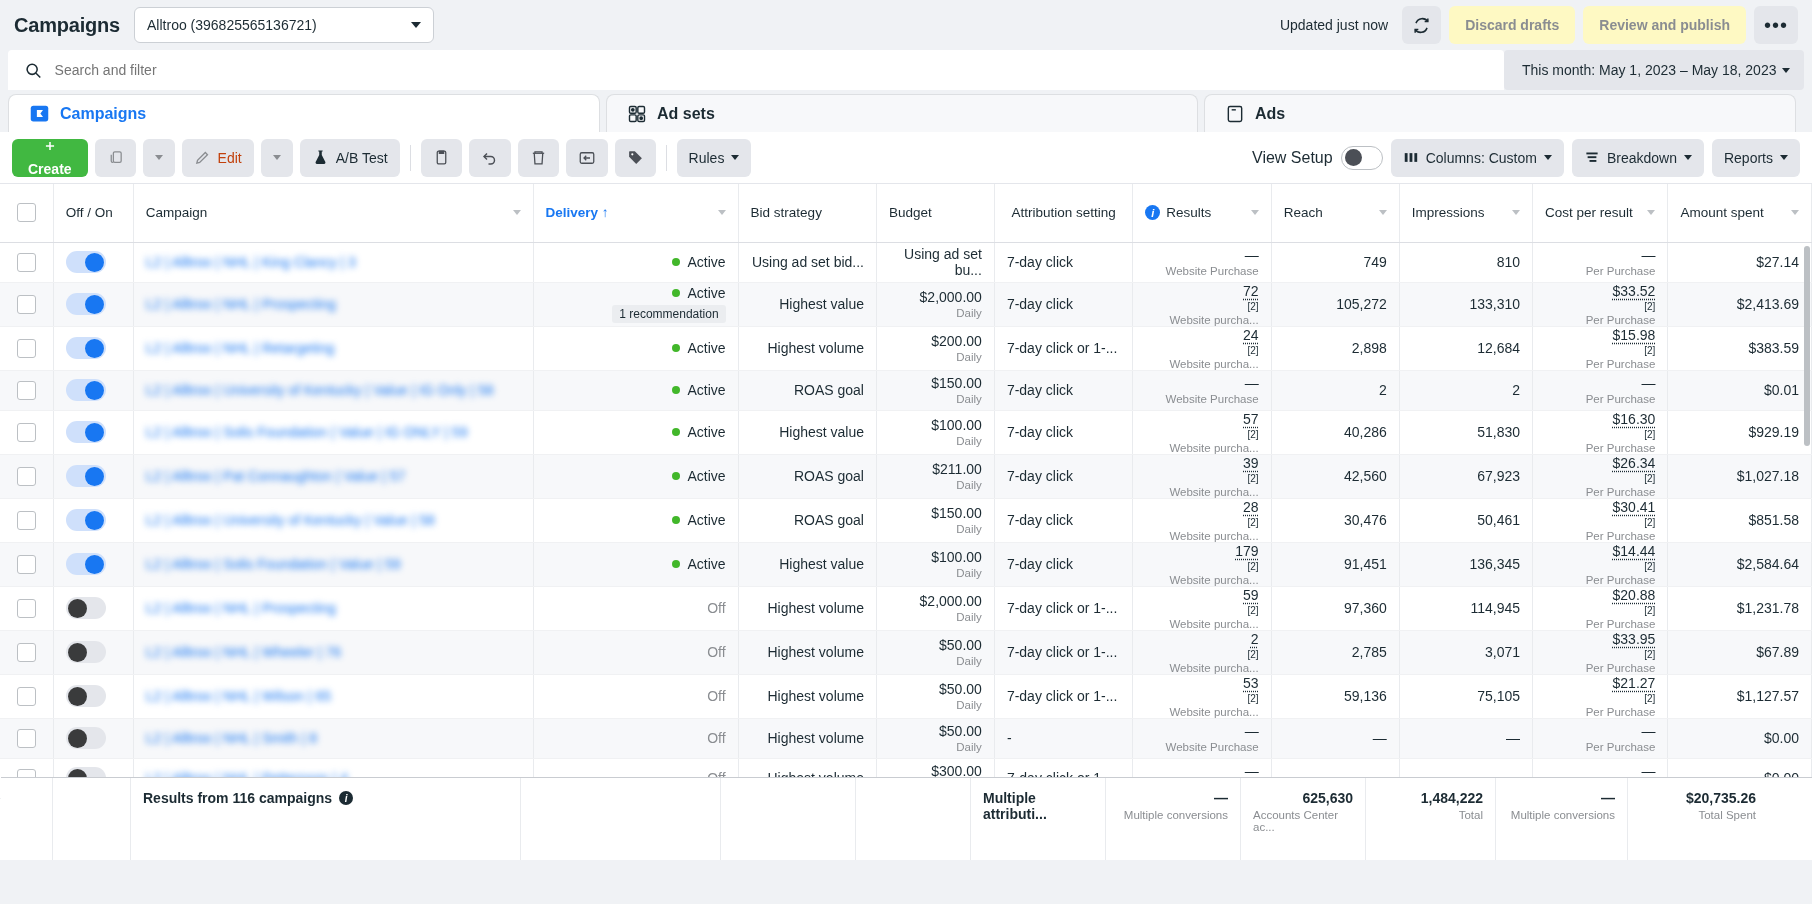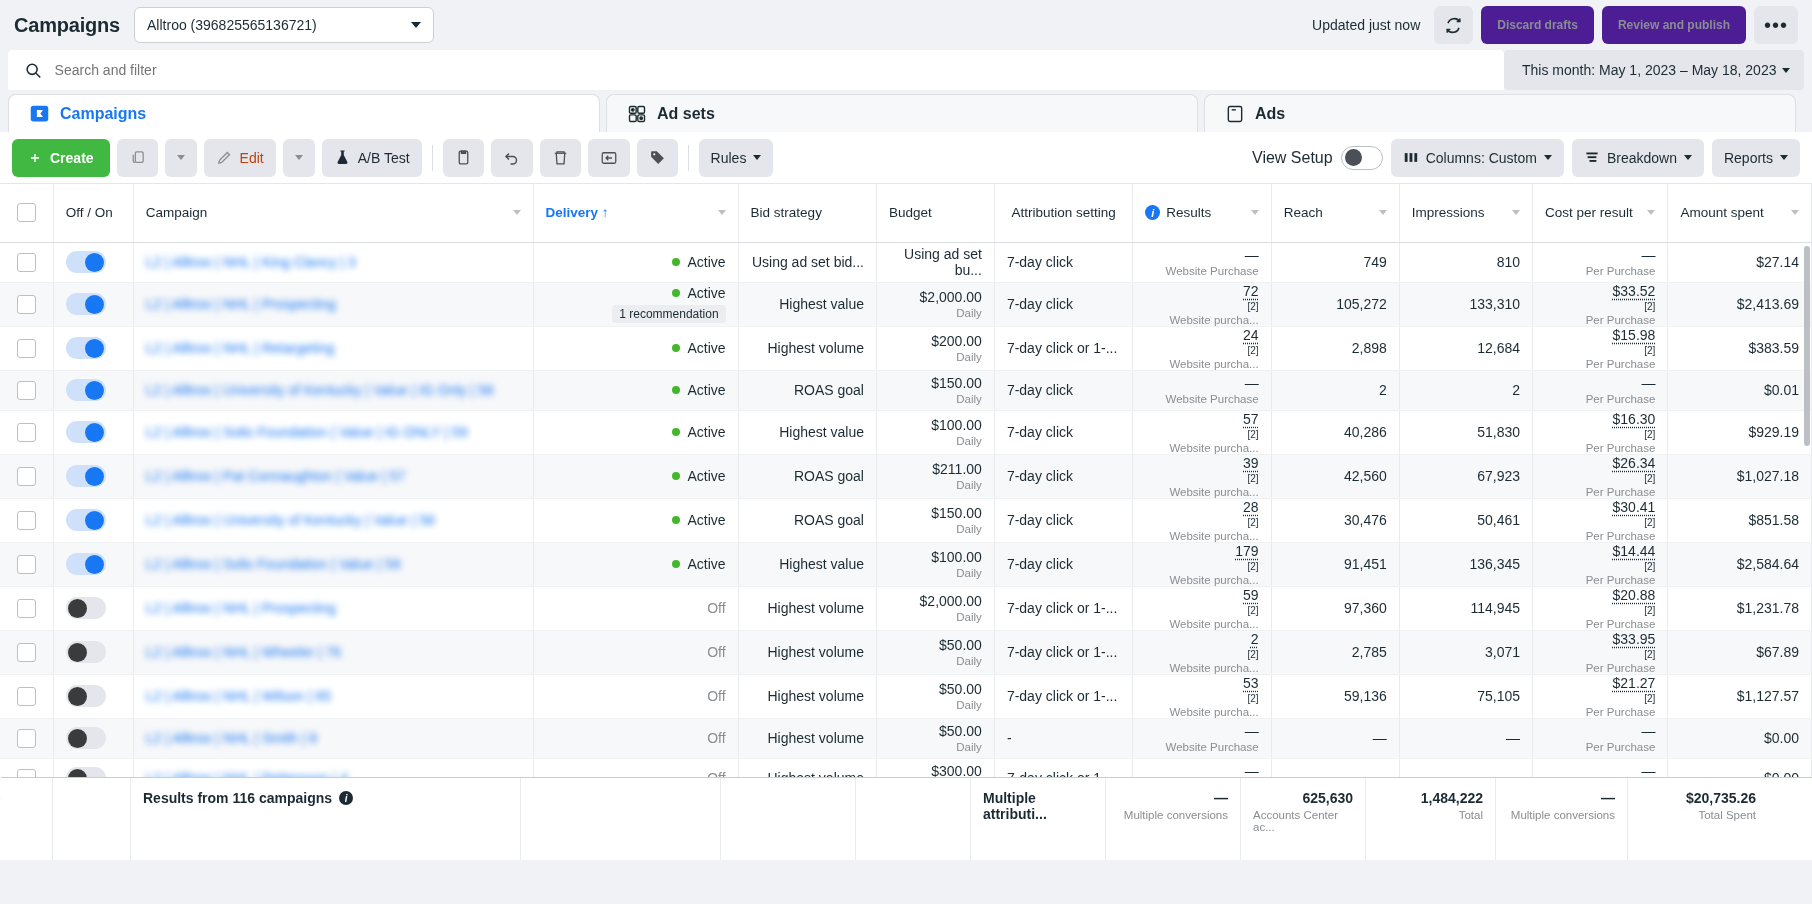--- a/index.html
+++ b/index.html
@@ -27,22 +27,22 @@
            border-right: 5px solid transparent; border-top: 6px solid #1c2b33; }
   .caret.sm { border-left-width: 4px; border-right-width: 4px; border-top-width: 5px; }
   .topbar-right { margin-left: auto; display: flex; align-items: center; gap: 8px; }
   .updated-txt { font-size: 14px; color: #1c2b33; margin-right: 6px; }
   .icon-btn {
     height: 38px; min-width: 38px; background: #e4e6eb; border-radius: 6px;
     display: flex; align-items: center; justify-content: center; cursor: pointer;
     border: none; padding: 0 10px;
   }
   .gbtn {
-    height: 38px; background: #4c1d95; border-radius: 6px; border: none;
-    padding: 0 16px; font-size: 12px; font-weight: 600; color: #8a8d91;
+    height: 38px; background: #fef9c3; border-radius: 6px; border: none;
+    padding: 0 16px; font-size: 14px; font-weight: 600; color: #8a8d91;
     font-family: "Liberation Sans", sans-serif; cursor: pointer;
     display: flex; align-items: center;
   }
   .dots { font-size: 20px; line-height: 1; color: #1c2b33; letter-spacing: 1px; }
 
   
   .searchrow { height: 40px; display: flex; align-items: stretch; background: #f0f2f5; }
   .searchbox {
     flex: 1; background: #fff; display: flex; align-items: center; gap: 12px;
     padding: 0 16px; border-radius: 4px 4px 0 0; margin-left: 8px;
@@ -71,21 +71,21 @@
   .tab-ico { display: flex; align-items: center; }
 
   
   .toolbar {
     height: 52px; background: #fff; display: flex; align-items: center;
     padding: 0 12px; gap: 7px; border-bottom: 1px solid #e4e6eb;
   }
   .create-btn {
     height: 38px; background: #41b841; color: #fff; border: none; border-radius: 6px;
     padding: 0 16px; font-size: 14px; font-weight: 700; display: flex;
-    align-items: center; gap: 8px; cursor: pointer; font-family: "Liberation Sans", sans-serif;
+    align-items: center; gap: 8px; cursor: pointer; font-family: "Liberation Sans", sans-serif; flex-direction: column;
   }
   .tb-btn {
     height: 38px; background: #e4e6eb; border: none; border-radius: 6px; padding: 0 12px;
     display: flex; align-items: center; gap: 7px; font-size: 14px; color: #c2410c;
     cursor: pointer; font-family: "Liberation Sans", sans-serif; font-weight: 400;
   }
   .tb-btn.dark { color: #1c2b33; }
   .tb-sep { width: 1px; height: 26px; background: #dcdee3; margin: 0 3px; }
   .toolbar-right { margin-left: auto; display: flex; align-items: center; gap: 8px; }
   .viewsetup-lbl { font-size: 16px; color: #1c2b33; }

